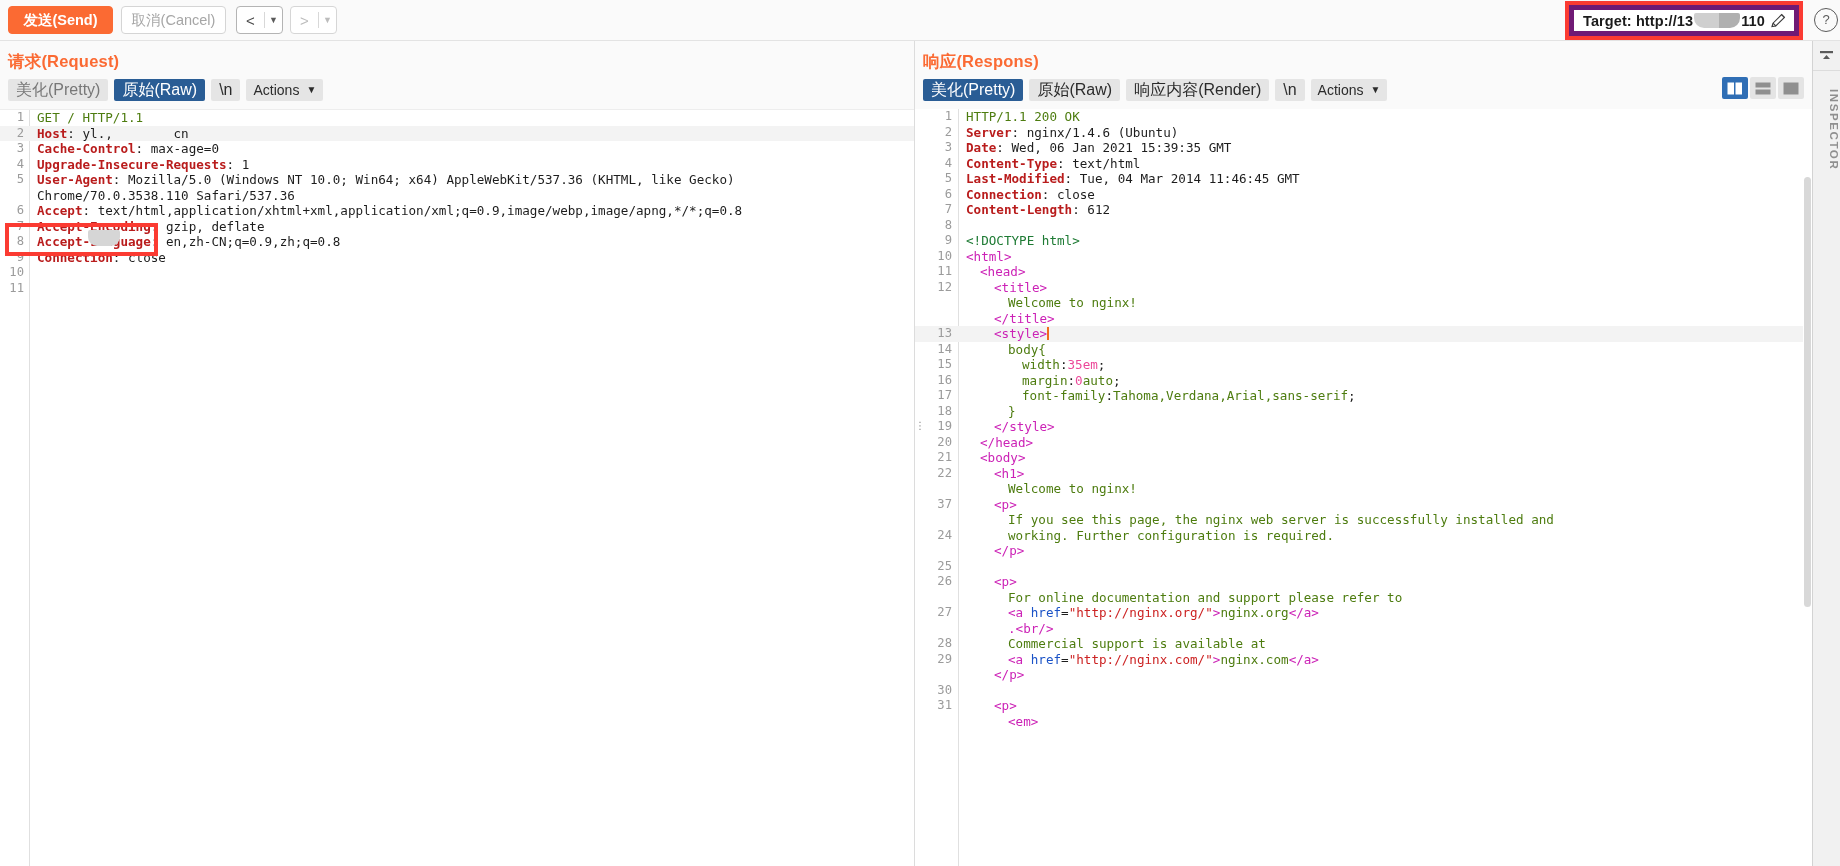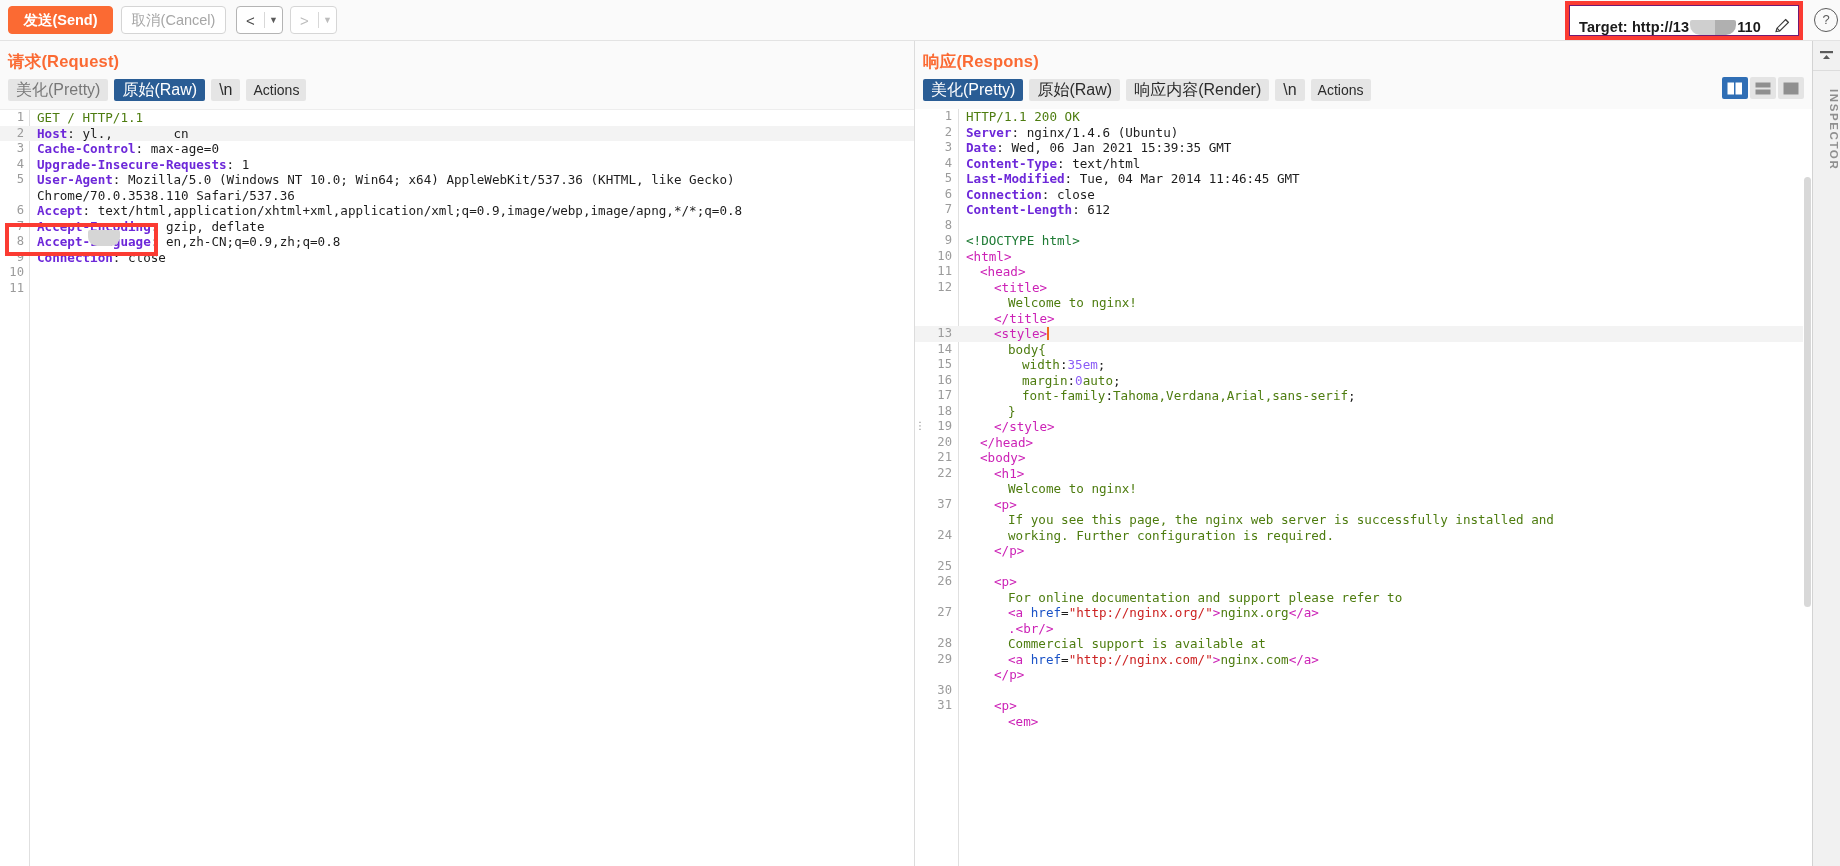--- a/index.html
+++ b/index.html
@@ -73,22 +73,22 @@
   
   .target-wrap {
     position: absolute; left: 1565px; top: 1px;
     width: 238px; height: 39px;
     border: 4px solid #fb3b32;
     background: #ffffff;
   }
   .target-inner {
     position: absolute; left: 0; top: 0; right: 0; bottom: 0;
     background: #ffffff;
-    border: 1px solid #701a75;
-    display: flex; align-items: flex-end;
+    border: 5px solid #701a75;
+    display: flex; align-items: center;
     padding: 0 6px 0 9px;
   }
   .target-text {
     font-size: 14.5px; font-weight: bold; color: #1b1b1b;
     white-space: nowrap; letter-spacing: .1px;
   }
   .target-redact {
     display: inline-block;
     width: 46px; height: 15px;
     background: linear-gradient(90deg,#cfcfcf 0 55%, #b0b0b0 55% 100%);
@@ -152,21 +152,20 @@
   .tab.plain { color: #2b2b2b; }
   .tab-actions {
     height: 22px;
     padding: 0 7px;
     background: #e5e5e5;
     color: #2b2b2b;
     font-size: 14px; line-height: 22px;
     border-radius: 2px;
     display: flex; align-items: center; gap: 7px;
     cursor: pointer;
-    flex-direction: column;
   }
   .tab-actions .chev { font-size: 10px; }
 
   
   .layout-btns {
     position: absolute; right: 8px; top: 36px;
     display: flex; gap: 2px;
   }
   .lbtn {
     width: 26px; height: 22px;
@@ -209,27 +208,27 @@
     flex: 0 0 30px;
     text-align: right;
     padding-right: 6px;
     color: #9b9b9b;
     font-size: 12.2px;
   }
   .panel-response .ln { width: 44px; flex: 0 0 44px; padding-right: 7px; }
   .code { padding-left: 7px; color: #222222; }
 
   
-  .k-hdr   { color: #6d28d9; font-weight: bold; }
+  .k-hdr   { color: #b91c1c; font-weight: bold; }
   .k-val   { color: #1d1d1d; }
   .k-tag   { color: #cc22b6; }
   .k-doct  { color: #1d7a33; }
   .k-attr  { color: #1b53c7; }
   .k-str   { color: #cc2222; }
-  .k-num   { color: #8b5cf6; margin-top: 21px; }
+  .k-num   { color: #ec4899; margin-top: 21px; }
   .k-punct { color: #1d1d1d; }
   .k-plain { color: #4d7c0f; }
 
   .caret-bar {
     display: inline-block;
     width: 2px; height: 13px;
     background: #f06a1e;
     vertical-align: -2px;
   }
   .fold-dots {

